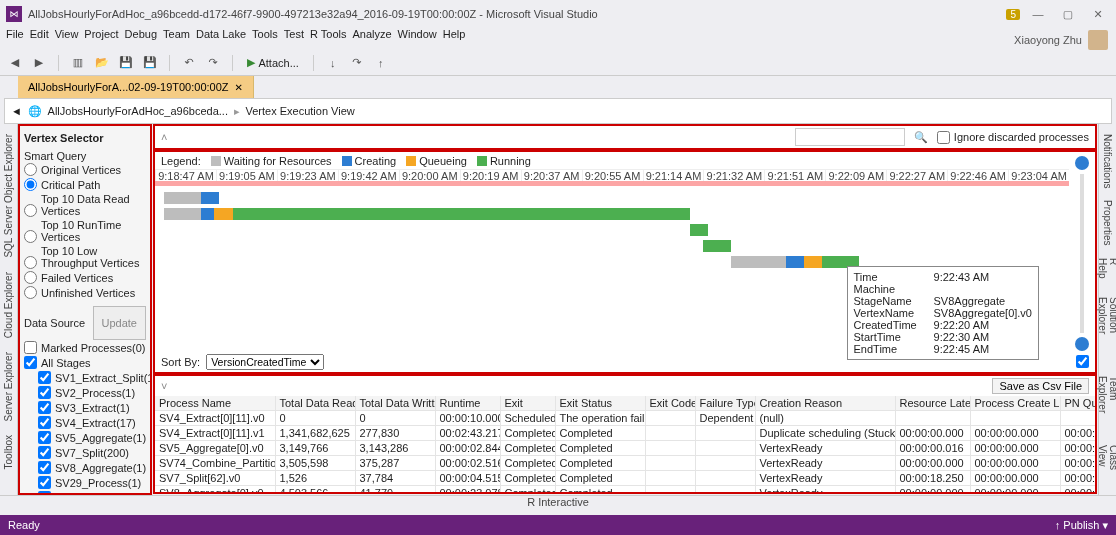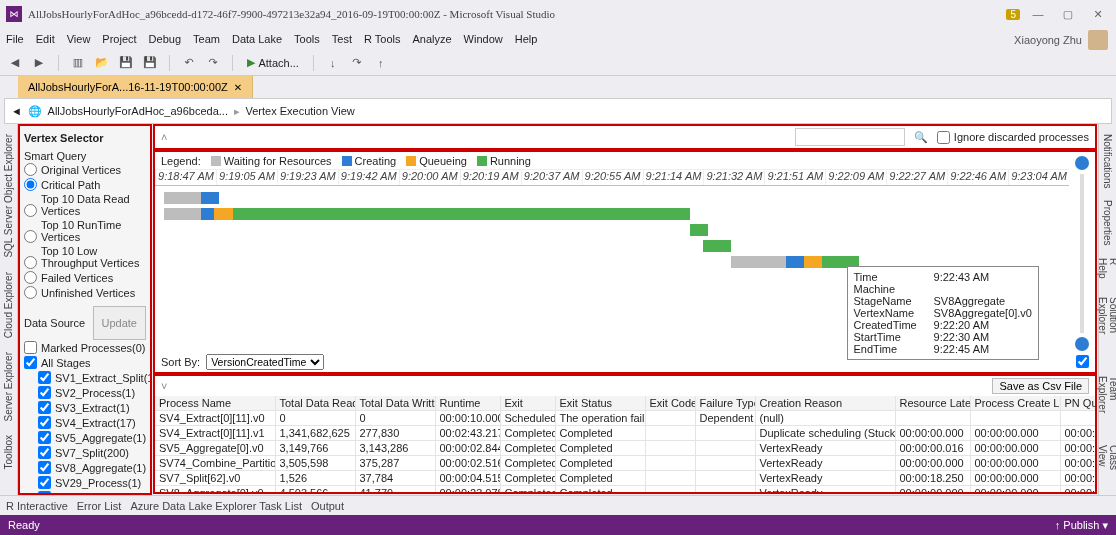--- a/index.html
+++ b/index.html
@@ -1,26 +1,26 @@
 <!DOCTYPE html>
 <html><head>
 <meta charset="utf-8">
 <style>
 * { box-sizing: border-box; margin: 0; padding: 0; font-family: "Segoe UI", Tahoma, sans-serif; font-size: 11px; }
 body { background: #eeeef2; color: #1e1e1e; width: 1116px; height: 535px; overflow: hidden; display: flex; flex-direction: column; }
 
 .title-bar { background: #eeeef2; height: 28px; display: flex; align-items: center; padding: 0 6px; }
 .title-bar .vs-icon { width: 16px; height: 16px; background: #68217a; margin-right: 6px; display:flex; align-items:center; justify-content:center; color:#fff; font-size:9px; }
-.title-bar .title { flex: 1; color: #444; font-family: Liberation Serif, serif; }
+.title-bar .title { flex: 1; color: #444; }
 .title-bar .right-controls { display: flex; align-items: center; gap: 6px; }
 .notif-badge { background: #c9a100; color:#fff; border-radius: 2px; padding: 0 4px; font-size: 10px; }
 .quick-launch { width: 150px; height: 20px; border: 1px solid #ccc; background: #fff; padding: 0 4px; color: #999; }
 .win-btn { width: 24px; text-align: center; color: #666; cursor: pointer; }
 
-.menu-bar { height: 22px; display: flex; align-items: center; padding: 0 6px; gap: 12px; background: #eeeef2; }
+.menu-bar { height: 22px; display: flex; align-items: flex-start; padding: 0 6px; gap: 6px; background: #eeeef2; }
 .menu-bar span { cursor: pointer; }
 .user-row { position:absolute; right:8px; top:30px; display:flex; align-items:center; gap:6px; color:#555;}
 .avatar { width:20px; height:20px; background:#d2b48c; border-radius:2px; }
 
 .toolbar { height: 26px; display: flex; align-items: center; padding: 0 6px; gap: 6px; background: #eeeef2; border-bottom:1px solid #ccc;}
 .toolbar .sep { width:1px; height:16px; background:#ccc; margin:0 4px; }
 .tb-btn { width:18px; height:18px; display:flex; align-items:center; justify-content:center; color:#555; }
 .attach-btn { display:flex; align-items:center; gap:3px; padding:0 4px; }
 .green-play { color:#388a34; }
 
@@ -54,41 +54,41 @@
 .search-bar-row { border:2px solid #c00; height:26px; display:flex; align-items:center; padding:0 6px; gap:8px; background:#fff; margin:0 1px;}
 .search-input { flex:1; max-width:110px; margin-left:auto; height:18px; border:1px solid #ccc; padding:0 4px;}
 .mag { width:16px; text-align:center; color:#555;}
 .ign-row { display:flex; align-items:center; gap:4px; }
 
 .timeline-wrap { border:2px solid #c00; flex:1; display:flex; background:#fff; margin:0 1px; position:relative; min-height:0;}
 .tl-main { flex:1; display:flex; flex-direction:column; min-width:0; position:relative;}
 .legend-row { height:18px; display:flex; align-items:center; gap:10px; padding:0 6px; border-bottom:1px solid #eee; font-size:10px;}
 .lg-item { display:flex; align-items:center; gap:3px; }
 .sw { width:10px; height:10px; }
-.time-axis { height:16px; display:flex; border-bottom:1px solid #fca5a5; font-size:9.5px; color:#444;font-style:italic; }
+.time-axis { height:16px; display:flex; border-bottom:5px solid #fca5a5; font-size:9.5px; color:#444; }
 .time-axis span { flex:1; text-align:center; border-left:1px solid #eee; }
 .gantt-area { flex:1; position:relative; overflow:hidden; }
 .gantt-bar { position:absolute; height:12px; }
 .tooltip-box { position:absolute; right:30px; top:80px; border:1px solid #888; background:#fff; padding:4px 6px; font-size:10px; }
 .tooltip-box .tt-row { display:flex; gap:8px; }
 .tooltip-box .tt-row span:first-child { width:72px; }
 .tl-right-ctrl { width:26px; display:flex; flex-direction:column; align-items:center; gap:4px; padding:4px 0;}
 .circle-btn { width:14px; height:14px; border-radius:50%; background:#2d7dd2; cursor:pointer;}
 .sort-row { position:absolute; bottom:2px; left:6px; display:flex; align-items:center; gap:6px; font-size:10.5px;}
 .sort-row select { font-size:10.5px; }
 
 .grid-wrap { border:2px solid #c00; height:120px; background:#fff; margin:0 1px 1px; display:flex; flex-direction:column;}
 .grid-tools { height:20px; display:flex; justify-content:flex-end; align-items:center; padding:0 6px;}
 .csv-btn { border:1px solid #bbb; padding:1px 6px; background:#f4f4f4; cursor:pointer;}
 .grid-table { flex:1; overflow:auto; }
 table { border-collapse:collapse; width:100%; font-size:10px; table-layout:fixed;}
 th, td { border-bottom:1px solid #e4e4e4; border-right:1px solid #e4e4e4; padding:1px 4px; text-align:left; white-space:nowrap; overflow:hidden;}
 th { background:#f4f4f4; font-weight:400; }
 
-.bottom-tabs { height:20px; background:#eeeef2; display:flex; align-items:center; padding:0 6px; gap:9px; border-top:1px solid #ccc;}
+.bottom-tabs { height:20px; background:#eeeef2; display:flex; align-items:center; padding:0 6px; gap:20px; border-top:1px solid #ccc;flex-direction:column;}
 .bottom-tabs span { color:#444; cursor:pointer;}
 .status-bar { height:20px; background:#68217a; color:#fff; display:flex; align-items:center; justify-content:space-between; padding:0 8px;}
 </style>
 </head>
 <body>
 
 <div class="title-bar">
   <div class="vs-icon">⋈</div>
   <div class="title">AllJobsHourlyForAdHoc_a96bcedd-d172-46f7-9900-497213e32a94_2016-09-19T00:00:00Z - Microsoft Visual Studio</div>
   <div class="right-controls">
@@ -136,21 +136,21 @@
       <span>Attach...</span>
     </div>
   <div class="sep"></div>
   <div class="tb-btn">↓</div>
   <div class="tb-btn">↷</div>
   <div class="tb-btn">↑</div>
 </div>
 
 <div class="doc-tabs" id="doc-tabs">
     <div class="doc-tab">
-      <span>AllJobsHourlyForA...16-11-19T00:00:00Z</span>
+      <span>AllJobsHourlyForA...02-09-19T00:00:00Z</span>
       <span class="x">✕</span>
     </div>
   </div>
 
 <div class="breadcrumb-bar">
   <span>◄</span>
   <span>🌐</span>
   <span>AllJobsHourlyForAdHoc_a96bceda...</span>
   <span class="bc-sep">▸</span>
   <span>Vertex Execution View</span>

